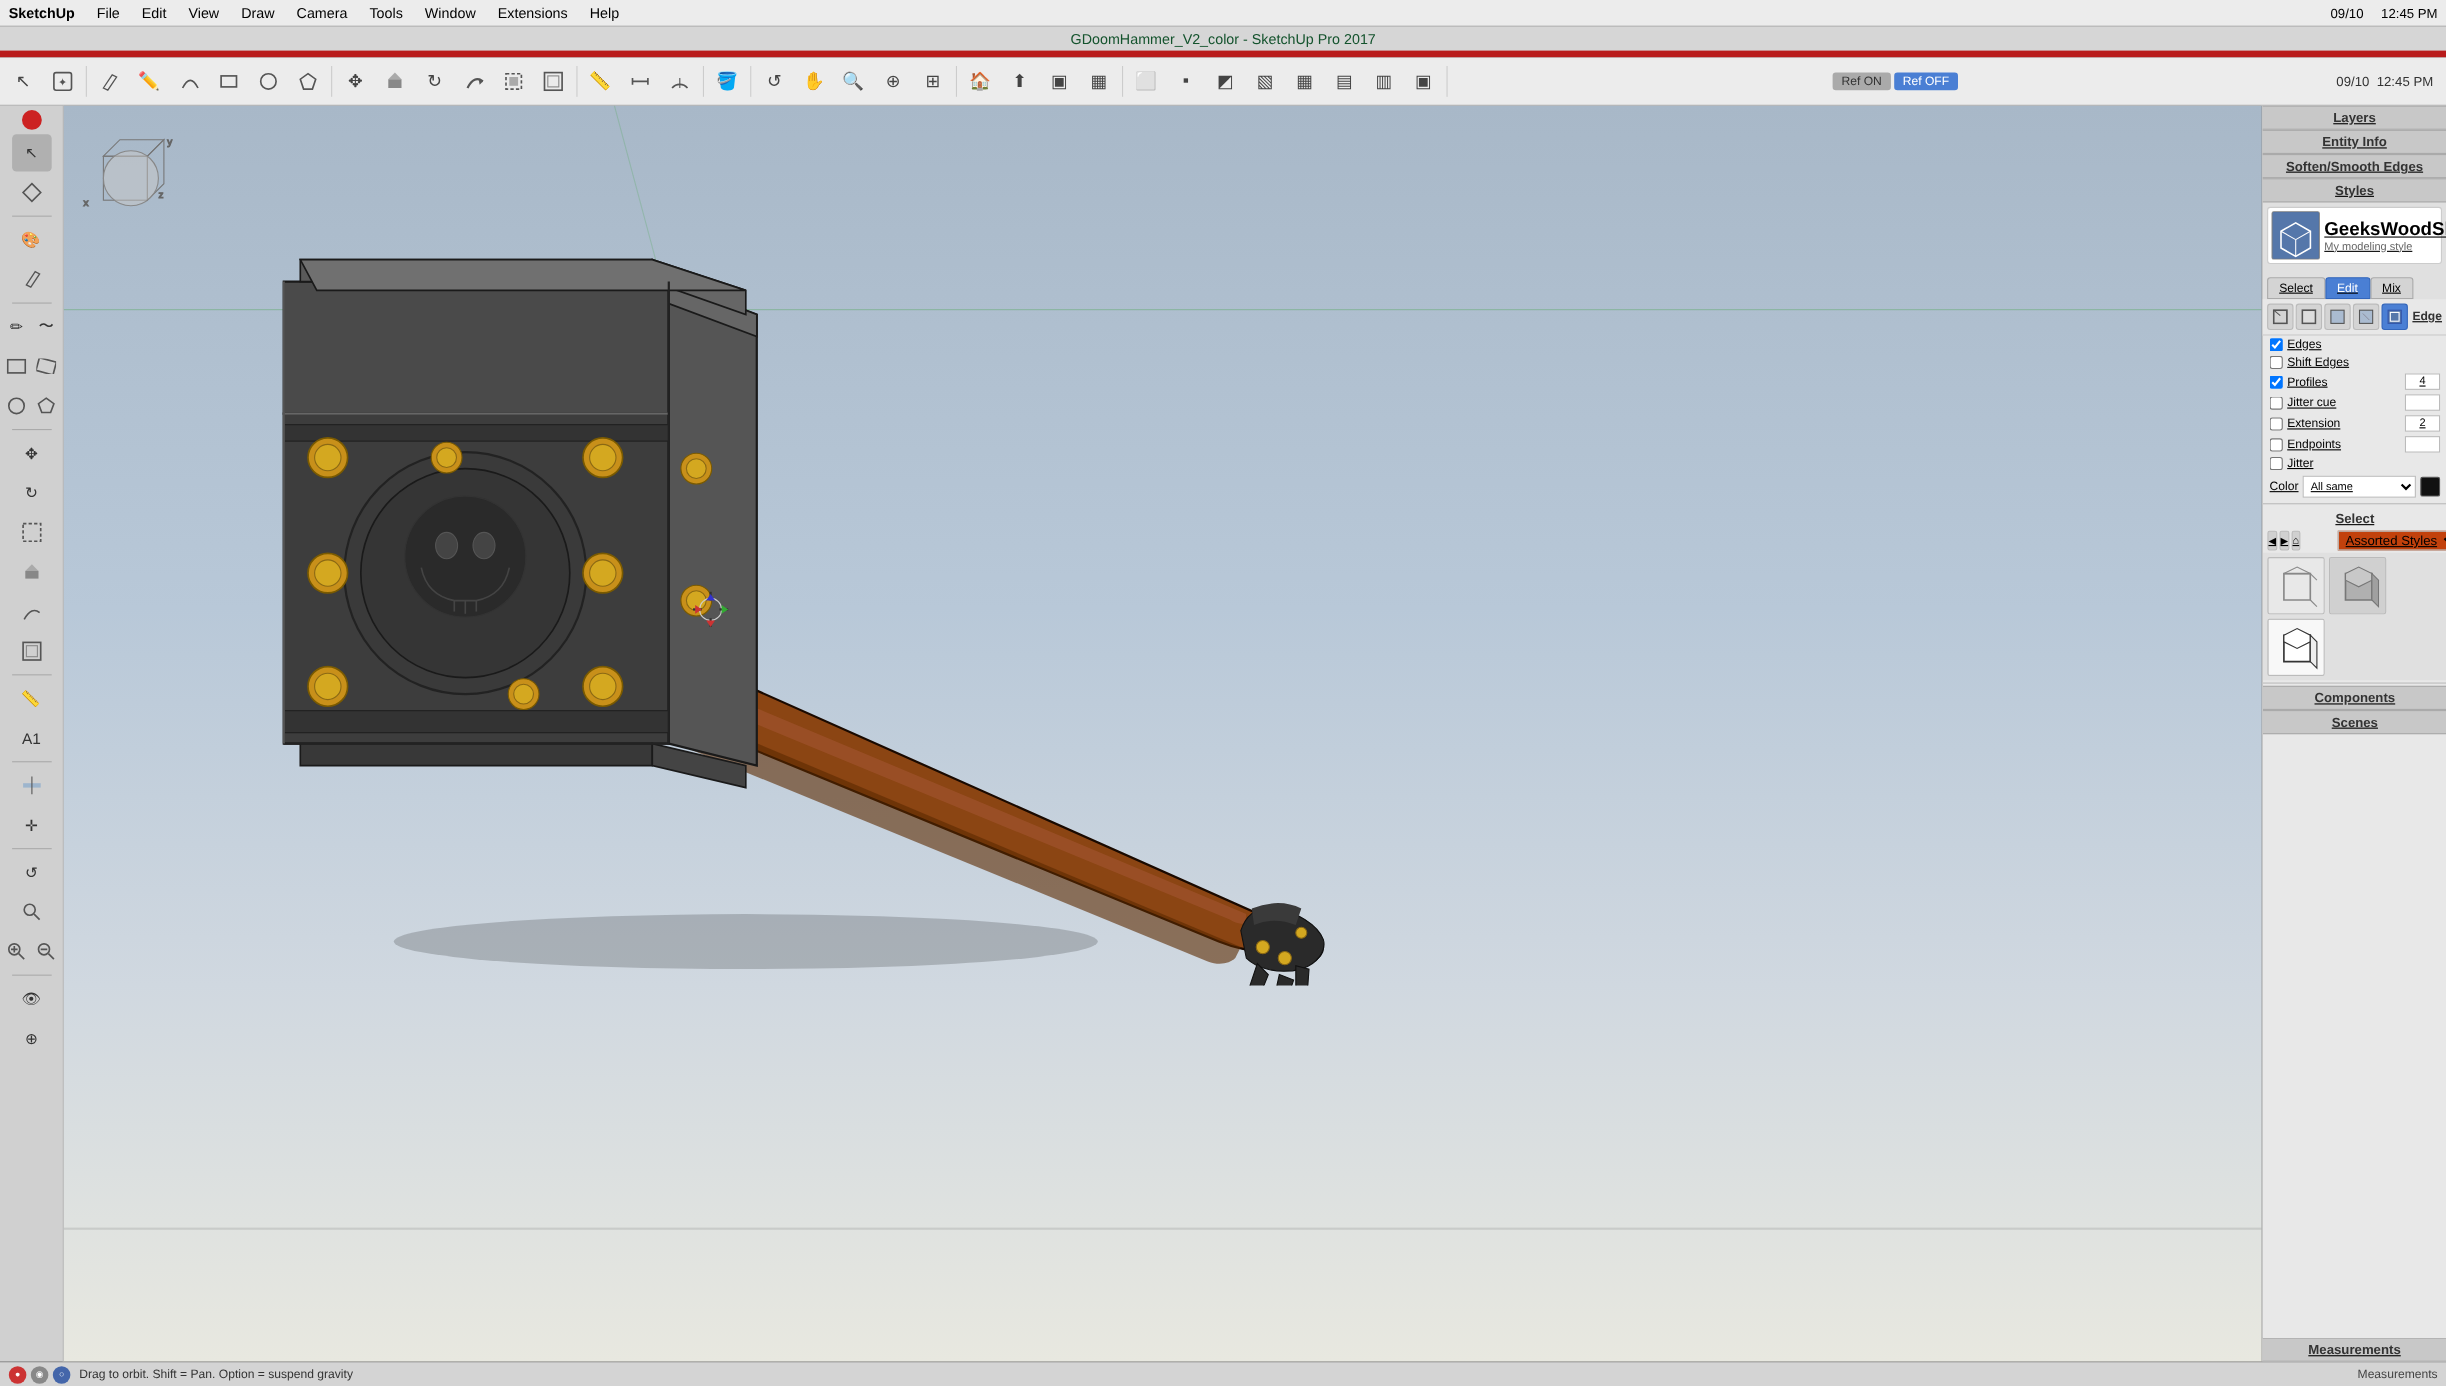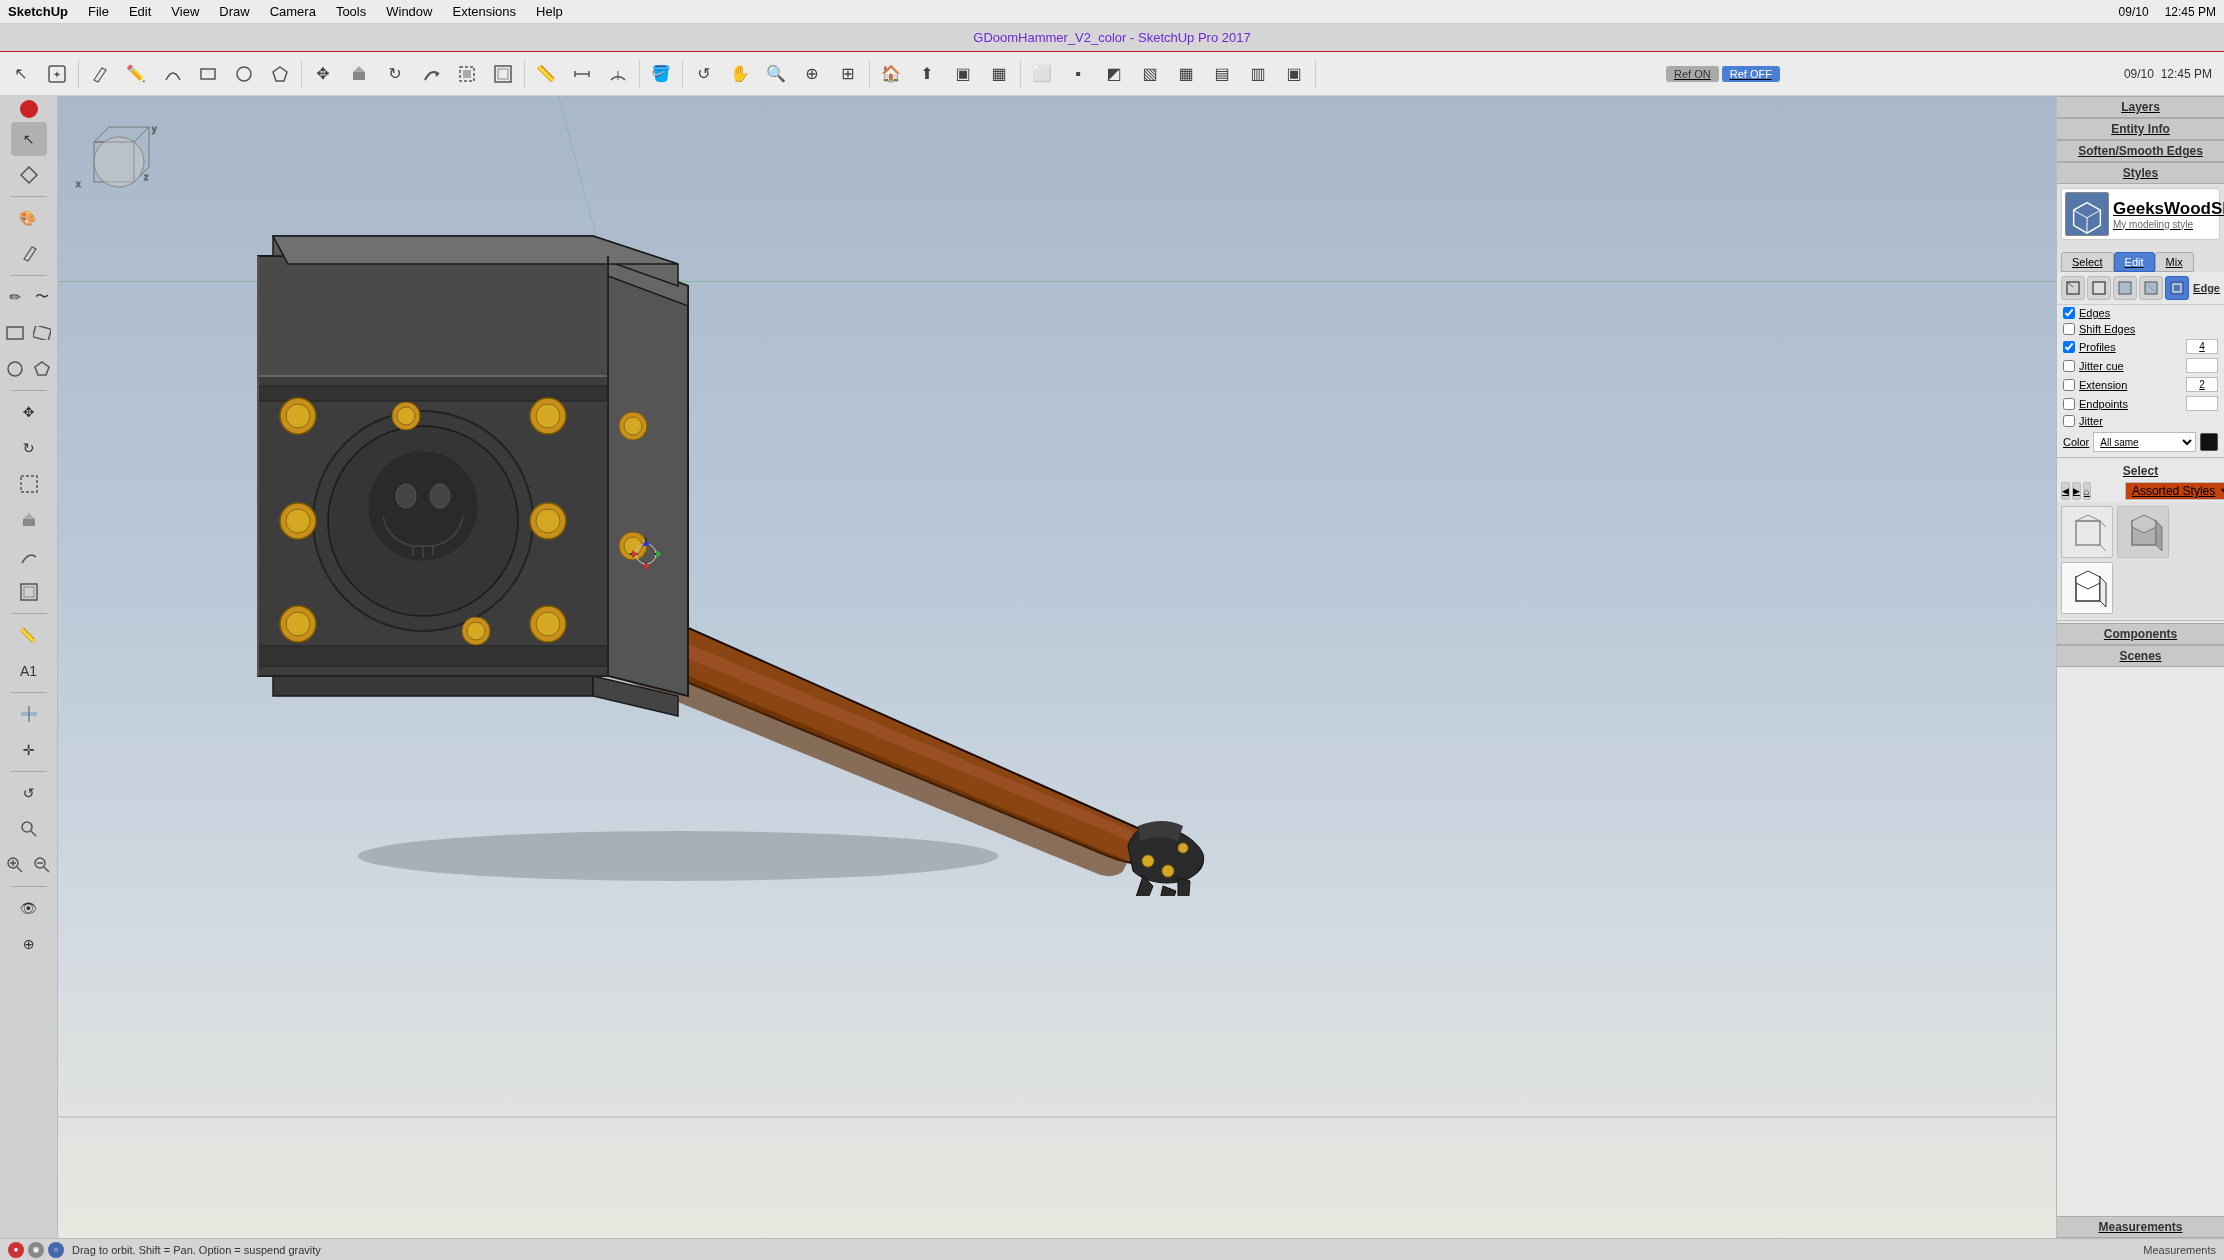--- a/index.html
+++ b/index.html
@@ -45,22 +45,22 @@
     }
 
     
     .titlebar {
       background: #d6d6d6;
       height: 28px;
       display: flex;
       align-items: center;
       justify-content: center;
       font-size: 13px;
-      color: #6d28d9;
-      border-bottom: 1px solid #b91c1c;
+      color: #14532d;
+      border-bottom: 6px solid #b91c1c;
       flex-shrink: 0;
       position: relative;
     }
 
     
     .toolbar {
       background: #ececec;
       height: 44px;
       display: flex;
       align-items: center;
@@ -102,21 +102,20 @@
       font-size: 11px;
       color: white;
       margin-left: 2px;
     }
     .toolbar-center {
       flex: 1;
       display: flex;
       align-items: flex-end;
       justify-content: center;
       gap: 1px;
-      text-decoration: underline;
     }
     .toolbar-right-time {
       margin-left: auto;
       font-size: 12px;
       color: #333;
       padding-right: 8px;
     }
 
     
     .main-area {

